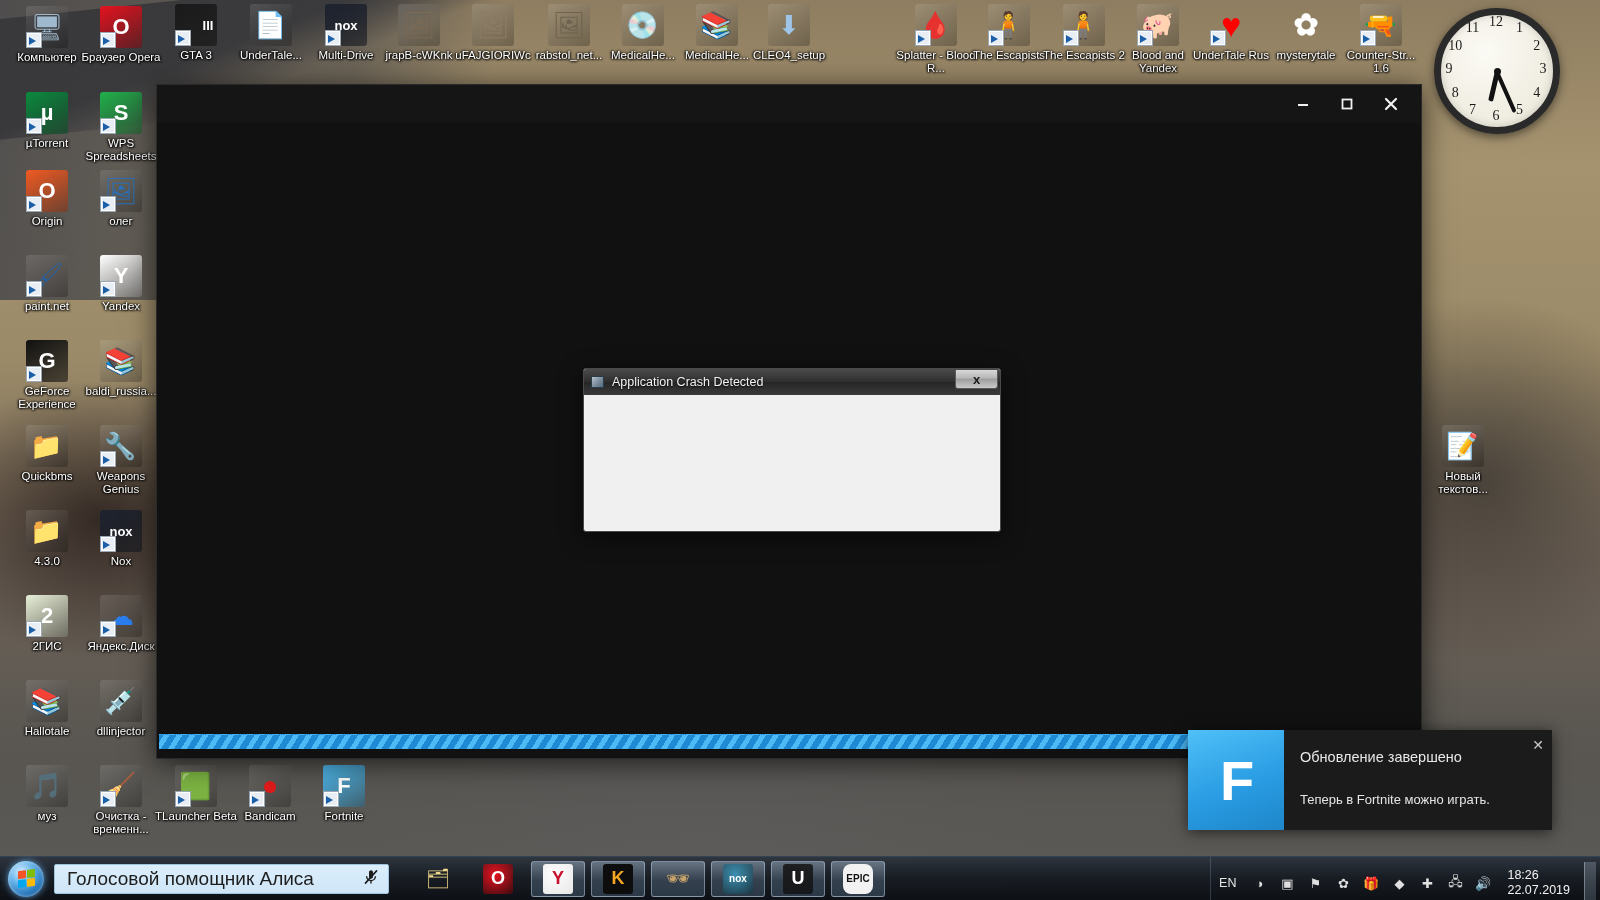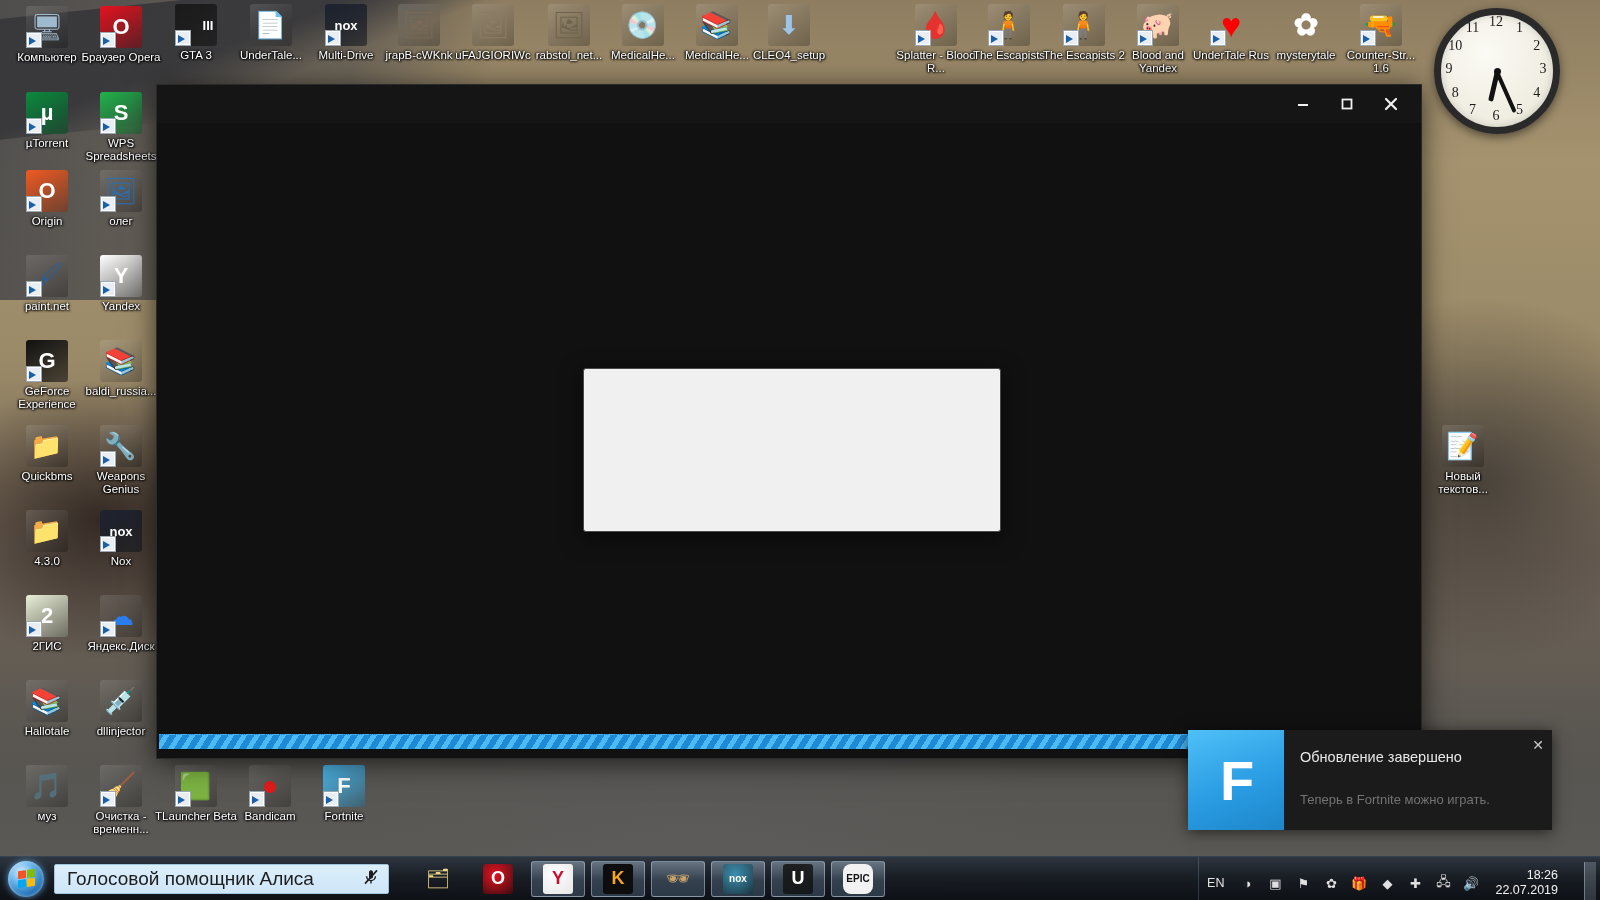--- a/index.html
+++ b/index.html
@@ -193,21 +193,21 @@
     display: flex; align-items: center; justify-content: center;
     font-size: 56px; font-weight: bold; color: #fff;
     font-family: "Liberation Sans", sans-serif;
     letter-spacing: -2px;
   }
   #toast-text {
     flex: 1; padding: 18px 24px 0 16px;
     color: #e8e8e8;
   }
   #toast-title { font-size: 14.5px; line-height: 18px; }
-  #toast-sub { font-size: 13px; margin-top: 26px; color: #737373; }
+  #toast-sub { font-size: 13px; margin-top: 26px; color: #e5e5e5; }
   #toast-close {
     position: absolute; right: 8px; top: 7px;
     font-size: 14px; color: #c9c9c9; cursor: default;
   }
 
   
   #clock-gadget {
     position: absolute; left: 1428px; top: 2px;
     width: 138px; height: 138px;
   }
@@ -290,21 +290,21 @@
     padding-left: 8px;
   }
   #tray-lang { font-size: 12.5px; color: #e4e4e4; margin-right: 9px; }
   .tray-icon {
     width: 22px; height: 22px; margin: 0 3px;
     display: flex; align-items: center; justify-content: center;
     font-size: 13px; color: #e0e0e0;
     cursor: default;
   }
   #tray-clock {
-    margin-left: 10px; margin-right: 24px; text-align: right;
+    margin-left: 10px; margin-right: 12px; text-align: left;
     color: #f2f2f2; line-height: 15px; cursor: default;
   }
   #tray-time { font-size: 12.5px; }
   #tray-date { font-size: 12.5px; }
   #show-desktop {
     width: 12px; height: 42px; margin-left: 2px;
     background: linear-gradient(180deg, rgba(200,215,230,0.25), rgba(140,160,180,0.25));
     border-left: 1px solid rgba(200,220,240,0.4);
     cursor: default;
   }
@@ -520,20 +520,25 @@
         <path d="M3 3 L13 13 M13 3 L3 13" stroke="#f0f0f0" stroke-width="2.2" stroke-linecap="round"></path>
       </svg>
     </div>
   </div>
   <div id="app-body">
     <div id="app-progress"></div>
   </div>
 </div>
 
 <div id="crash-dialog">
+  <div id="crash-titlebar">
+    <div id="crash-app-icon"></div>
+    <div id="crash-title">Application Crash Detected</div>
+    <div id="crash-close">x</div>
+  </div>
 </div>
 
 <div id="toast">
   <div id="toast-icon">F</div>
   <div id="toast-text">
     <div id="toast-title">Обновление завершено</div>
     <div id="toast-sub">Теперь в Fortnite можно играть.</div>
   </div>
   <div id="toast-close">✕</div>
 </div>

